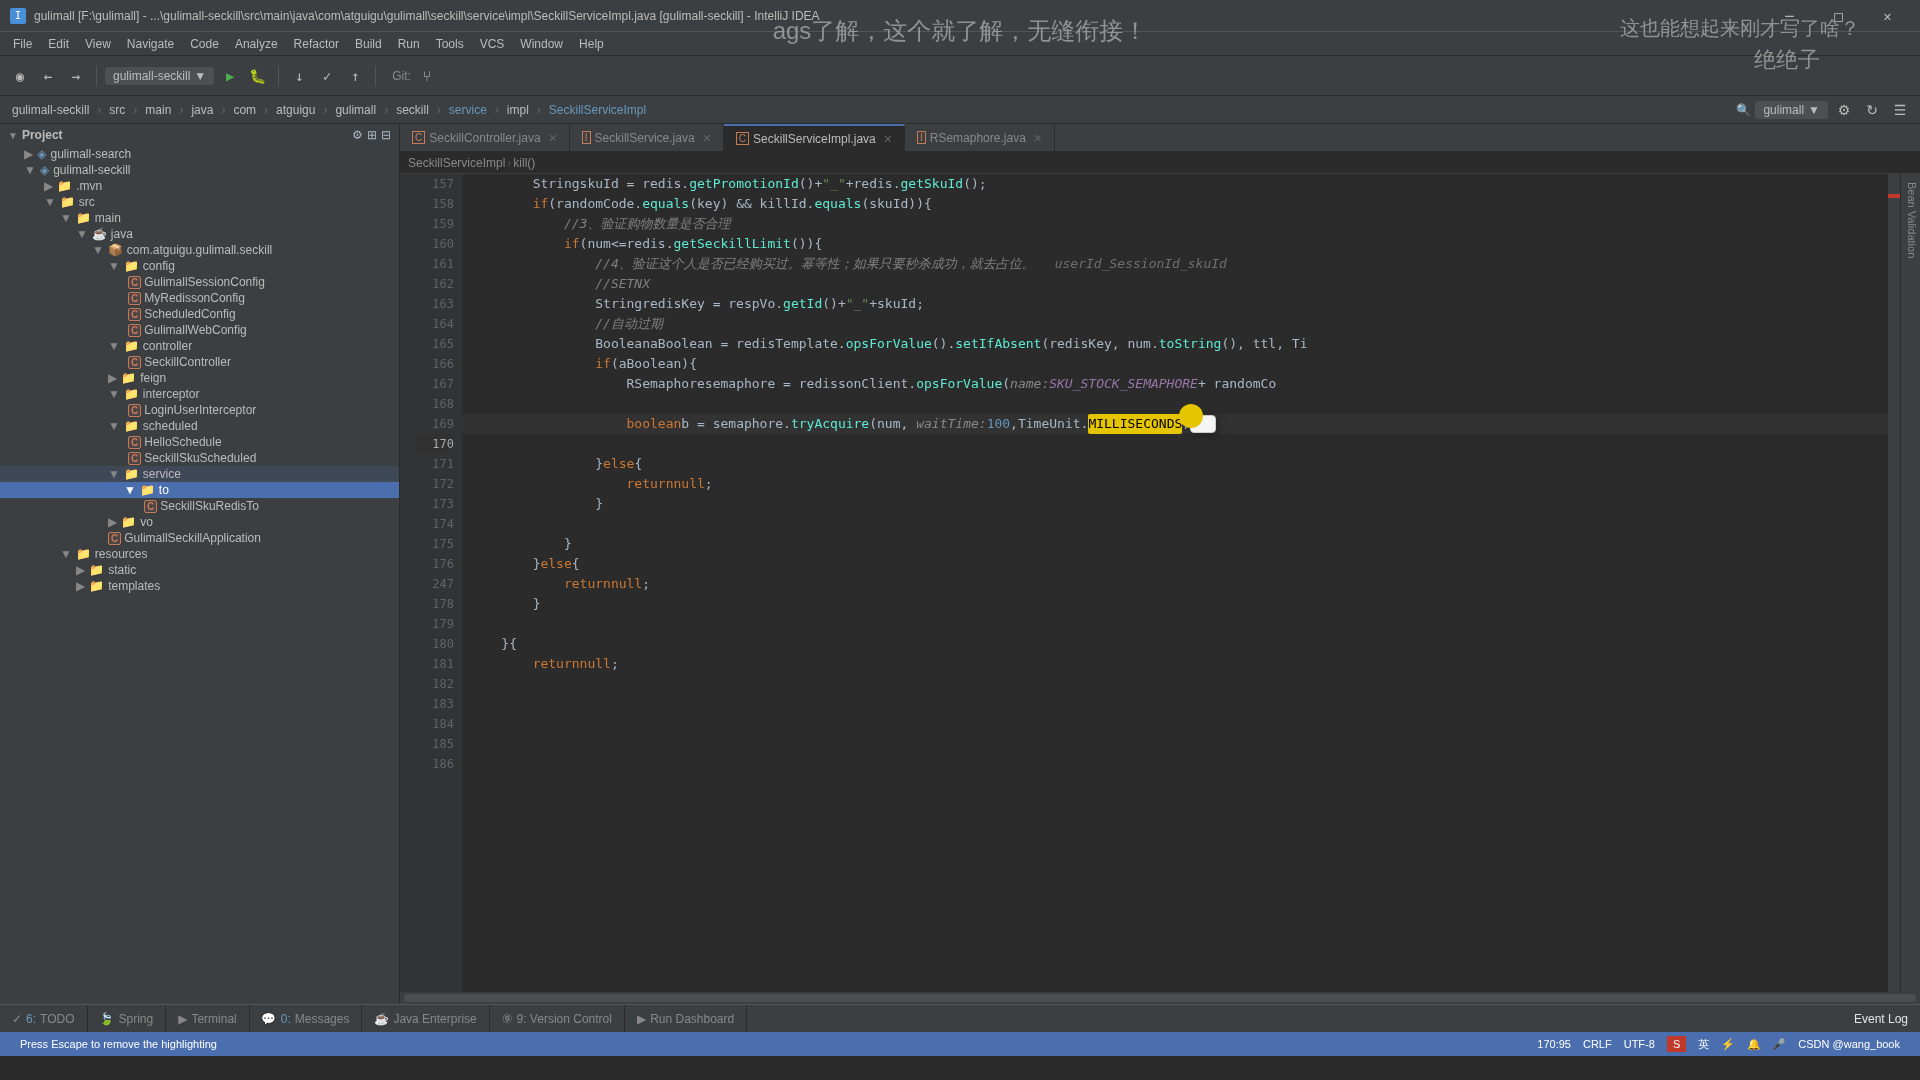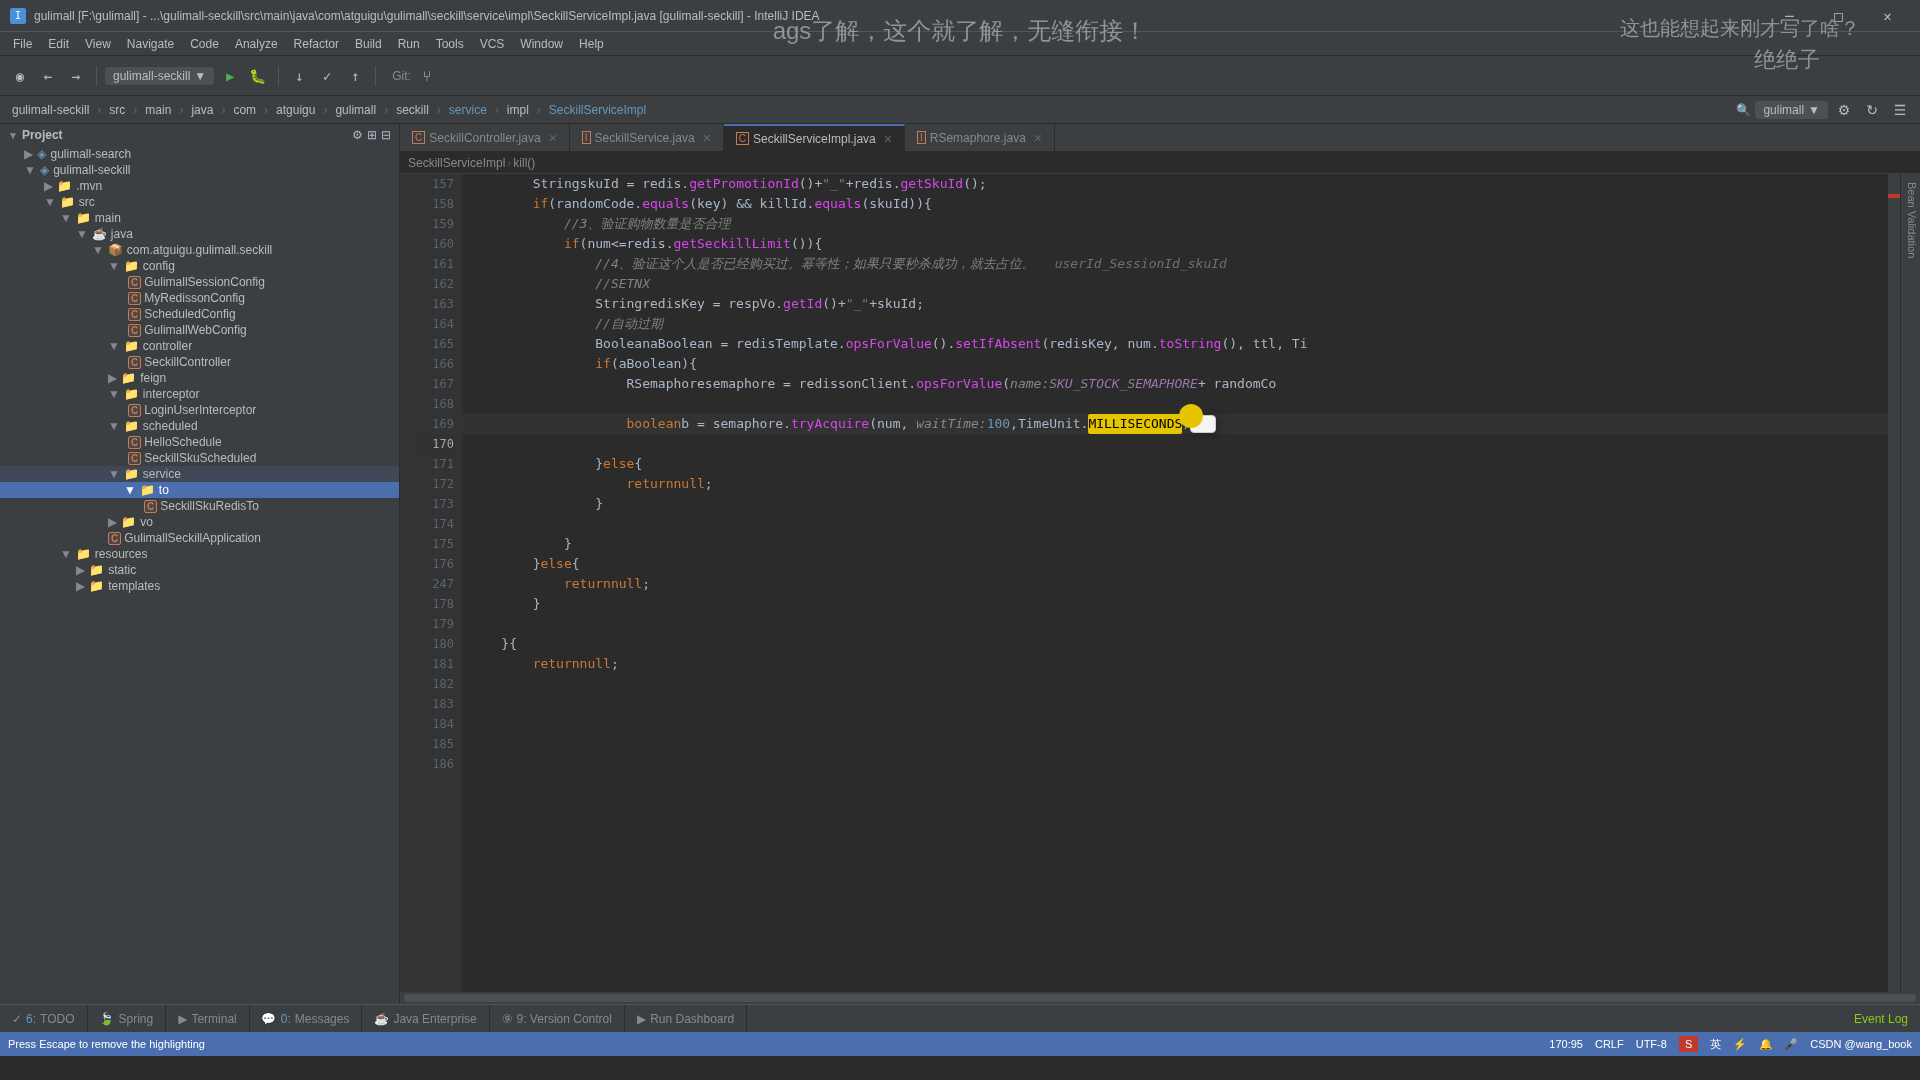--- a/index.html
+++ b/index.html
@@ -60,27 +60,27 @@
     .code-content::-webkit-scrollbar-thumb { background: #606060; }
     
     .code-line { height: 20px; display: flex; align-items: center; padding: 0 8px; white-space: nowrap; font-family: 'Consolas', monospace; font-size: 13px; }
     .code-line.current-line { background: #323232; }
     
     
     .kw { color: #cc7832; } 
     .str { color: #6a8759; } 
     .num { color: #6897bb; } 
     .comment { color: #808080; font-style: italic; }
-    .fn { color: #d946ef; }
+    .fn { color: #5eead4; }
     .type { color: #a9b7c6; }
     .static-field { color: #9876aa; font-style: italic; }
     .highlight-yellow { background: #e5c400; color: #000; border-radius: 2px; }
     
     
-    .status-bar { height: 24px; background: #4b6eaf; display: flex; align-items: center; padding: 0 8px; font-family: Arial, sans-serif; font-size: 11px; color: white; gap: 4px; }
+    .status-bar { height: 24px; background: #4b6eaf; display: flex; align-items: center; padding: 0 20px; font-family: Arial, sans-serif; font-size: 11px; color: white; gap: 4px; }
     .status-bar-right { margin-left: auto; display: flex; align-items: center; gap: 12px; }
     
     
     .toolbar { height: 40px; background: #3c3f41; display: flex; align-items: center; padding: 0 8px; border-bottom: 1px solid #2b2b2b; gap: 4px; }
     .toolbar-btn { width: 24px; height: 24px; display: flex; align-items: center; justify-content: center; cursor: pointer; color: #bbb; border-radius: 2px; font-size: 14px; }
     .toolbar-separator { width: 1px; height: 20px; background: #555; margin: 0 4px; }
     .toolbar-dropdown { display: flex; align-items: center; gap: 4px; padding: 2px 8px; background: #4c5052; border-radius: 3px; cursor: pointer; font-family: Arial, sans-serif; font-size: 12px; color: #bbb; }
 
     
     .side-labels { width: 20px; background: #3c3f41; display: flex; flex-direction: column; border-left: 1px solid #2b2b2b; }
@@ -676,21 +676,21 @@
     <span>Java Enterprise</span>
   </div>
   <div class="bottom-tab">
     <span>⑨</span>
     <span> 9: Version Control</span>
   </div>
   <div class="bottom-tab">
     <span>▶</span>
     <span> Run Dashboard</span>
   </div>
-  <div style="margin-left: auto; display: flex; align-items: center; padding: 0 12px; font-family: Arial; font-size: 12px; color: #84cc16; text-align: center;">
+  <div style="margin-left: auto; display: flex; align-items: center; padding: 0 12px; font-family: Arial; font-size: 12px; color: #e5e5e5; text-align: center;">
     <span>Event Log</span>
   </div>
 </div>
 
 <div class="status-bar">
   <span>Press Escape to remove the highlighting</span>
   <div class="status-bar-right">
     <span>170:95</span>
     <span>CRLF</span>
     <span>UTF-8</span>

